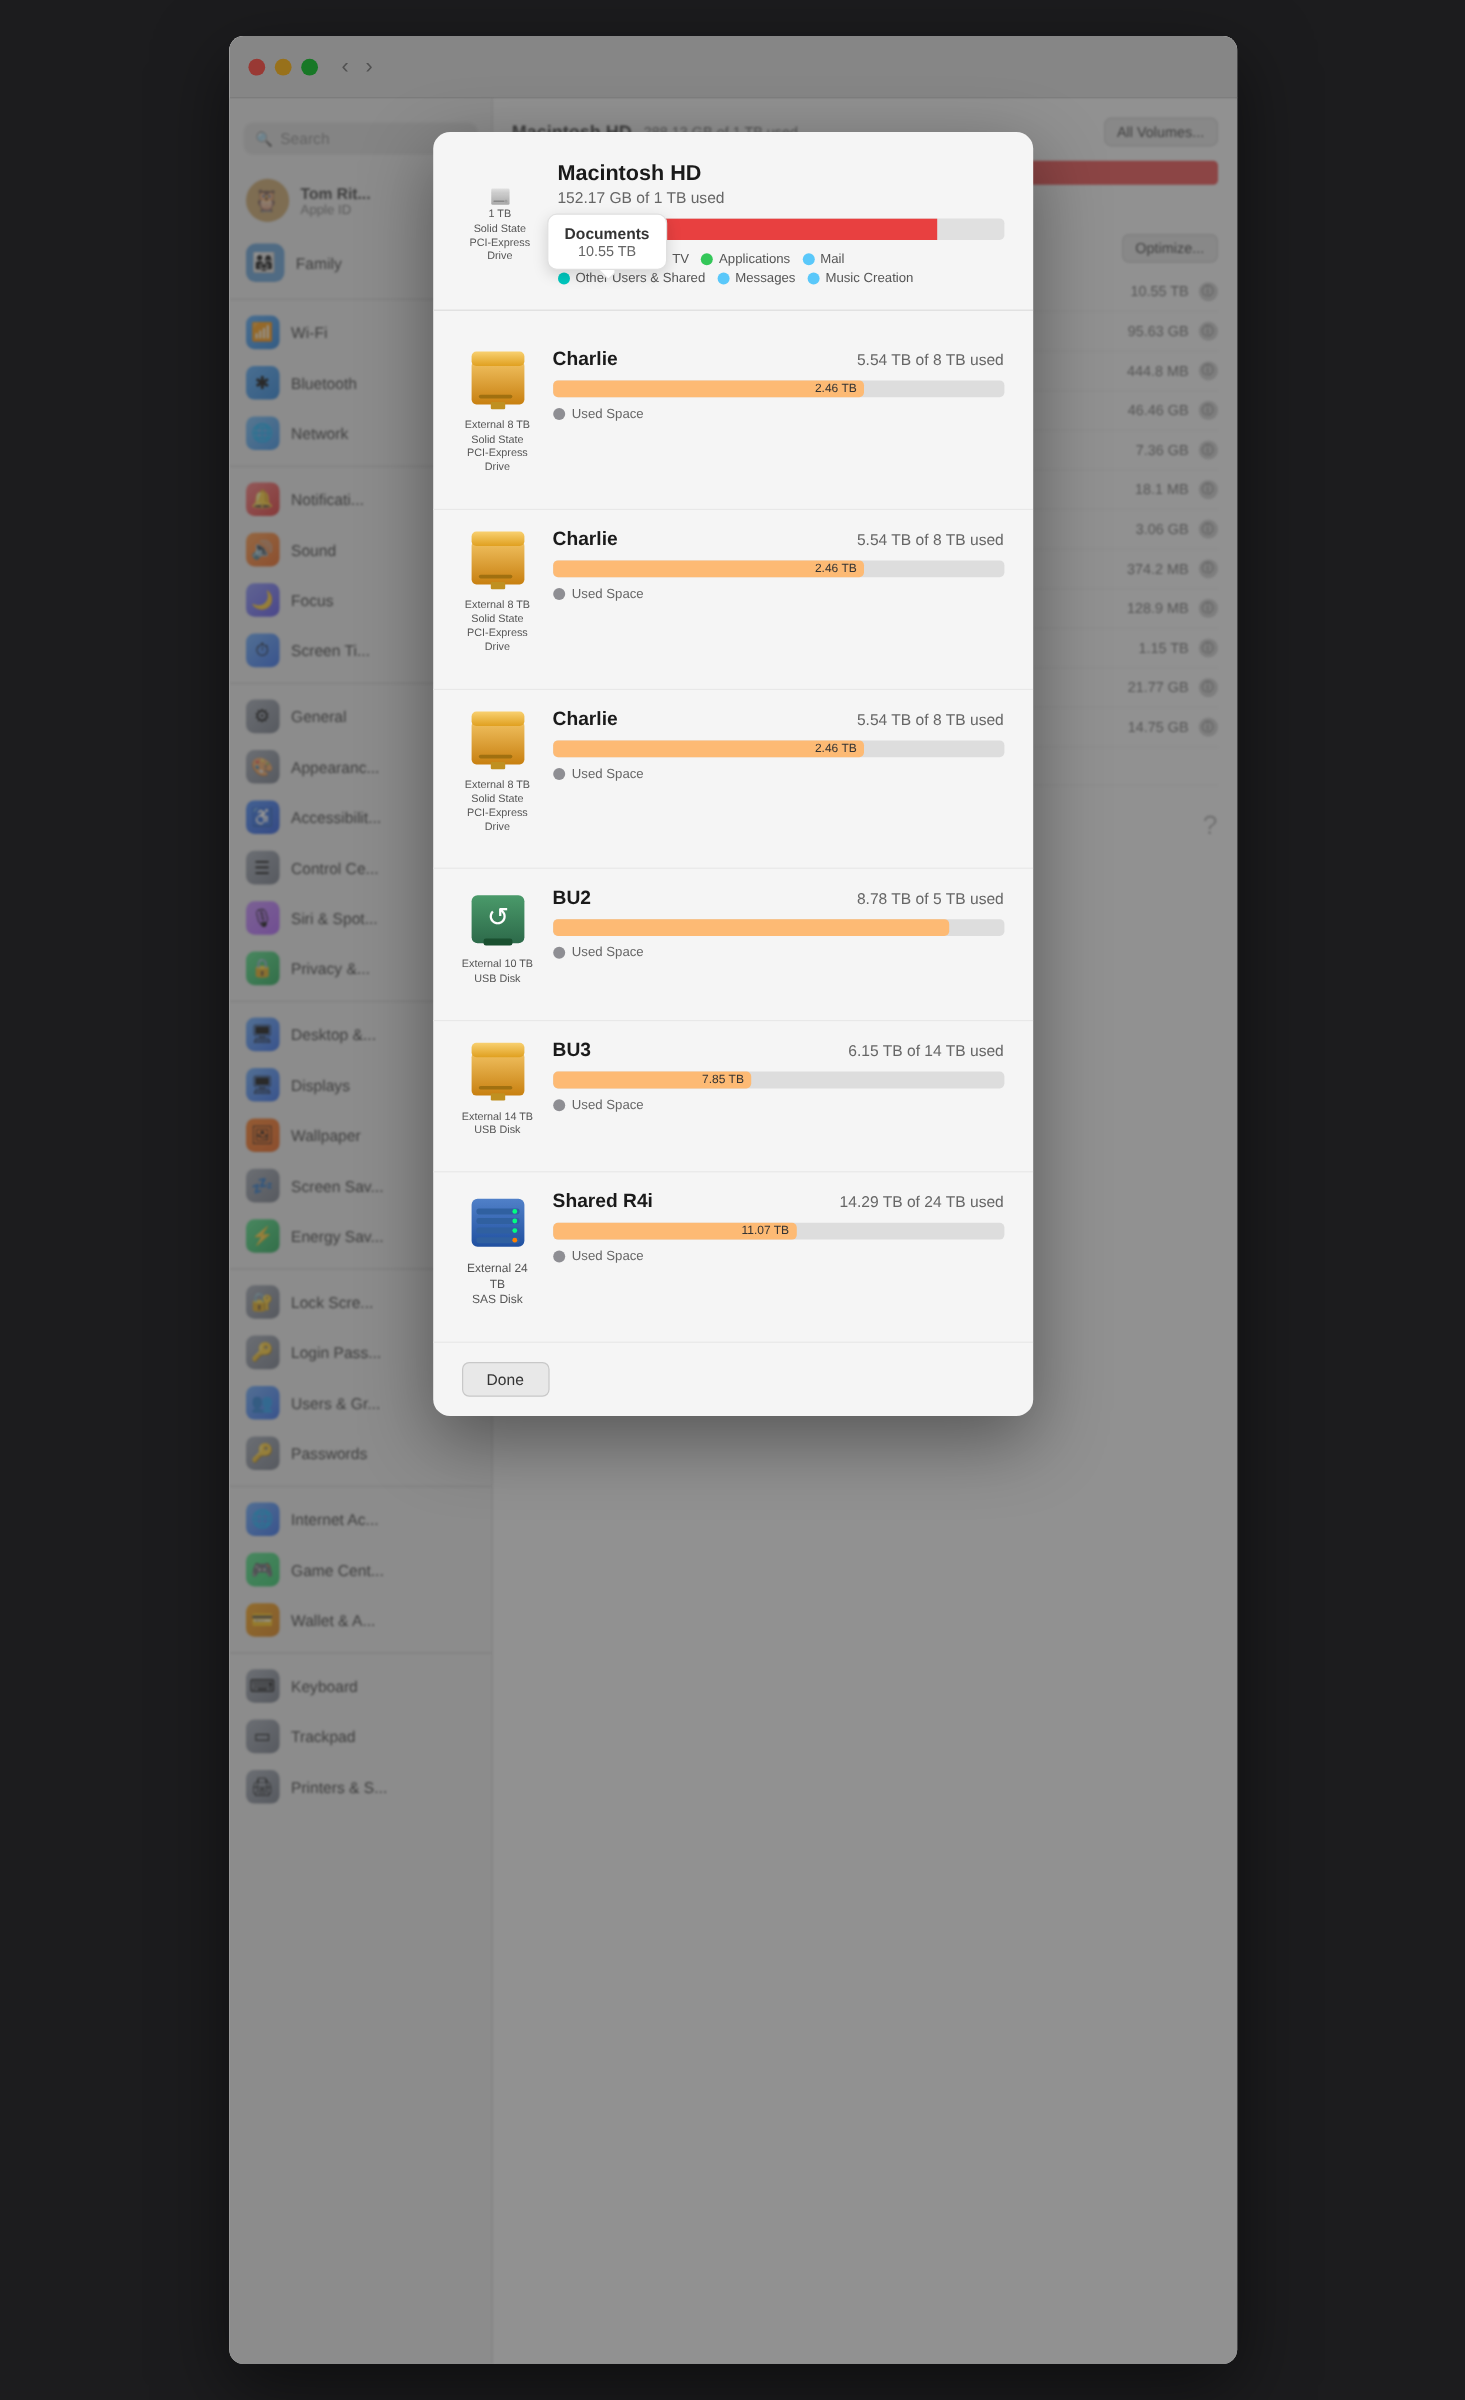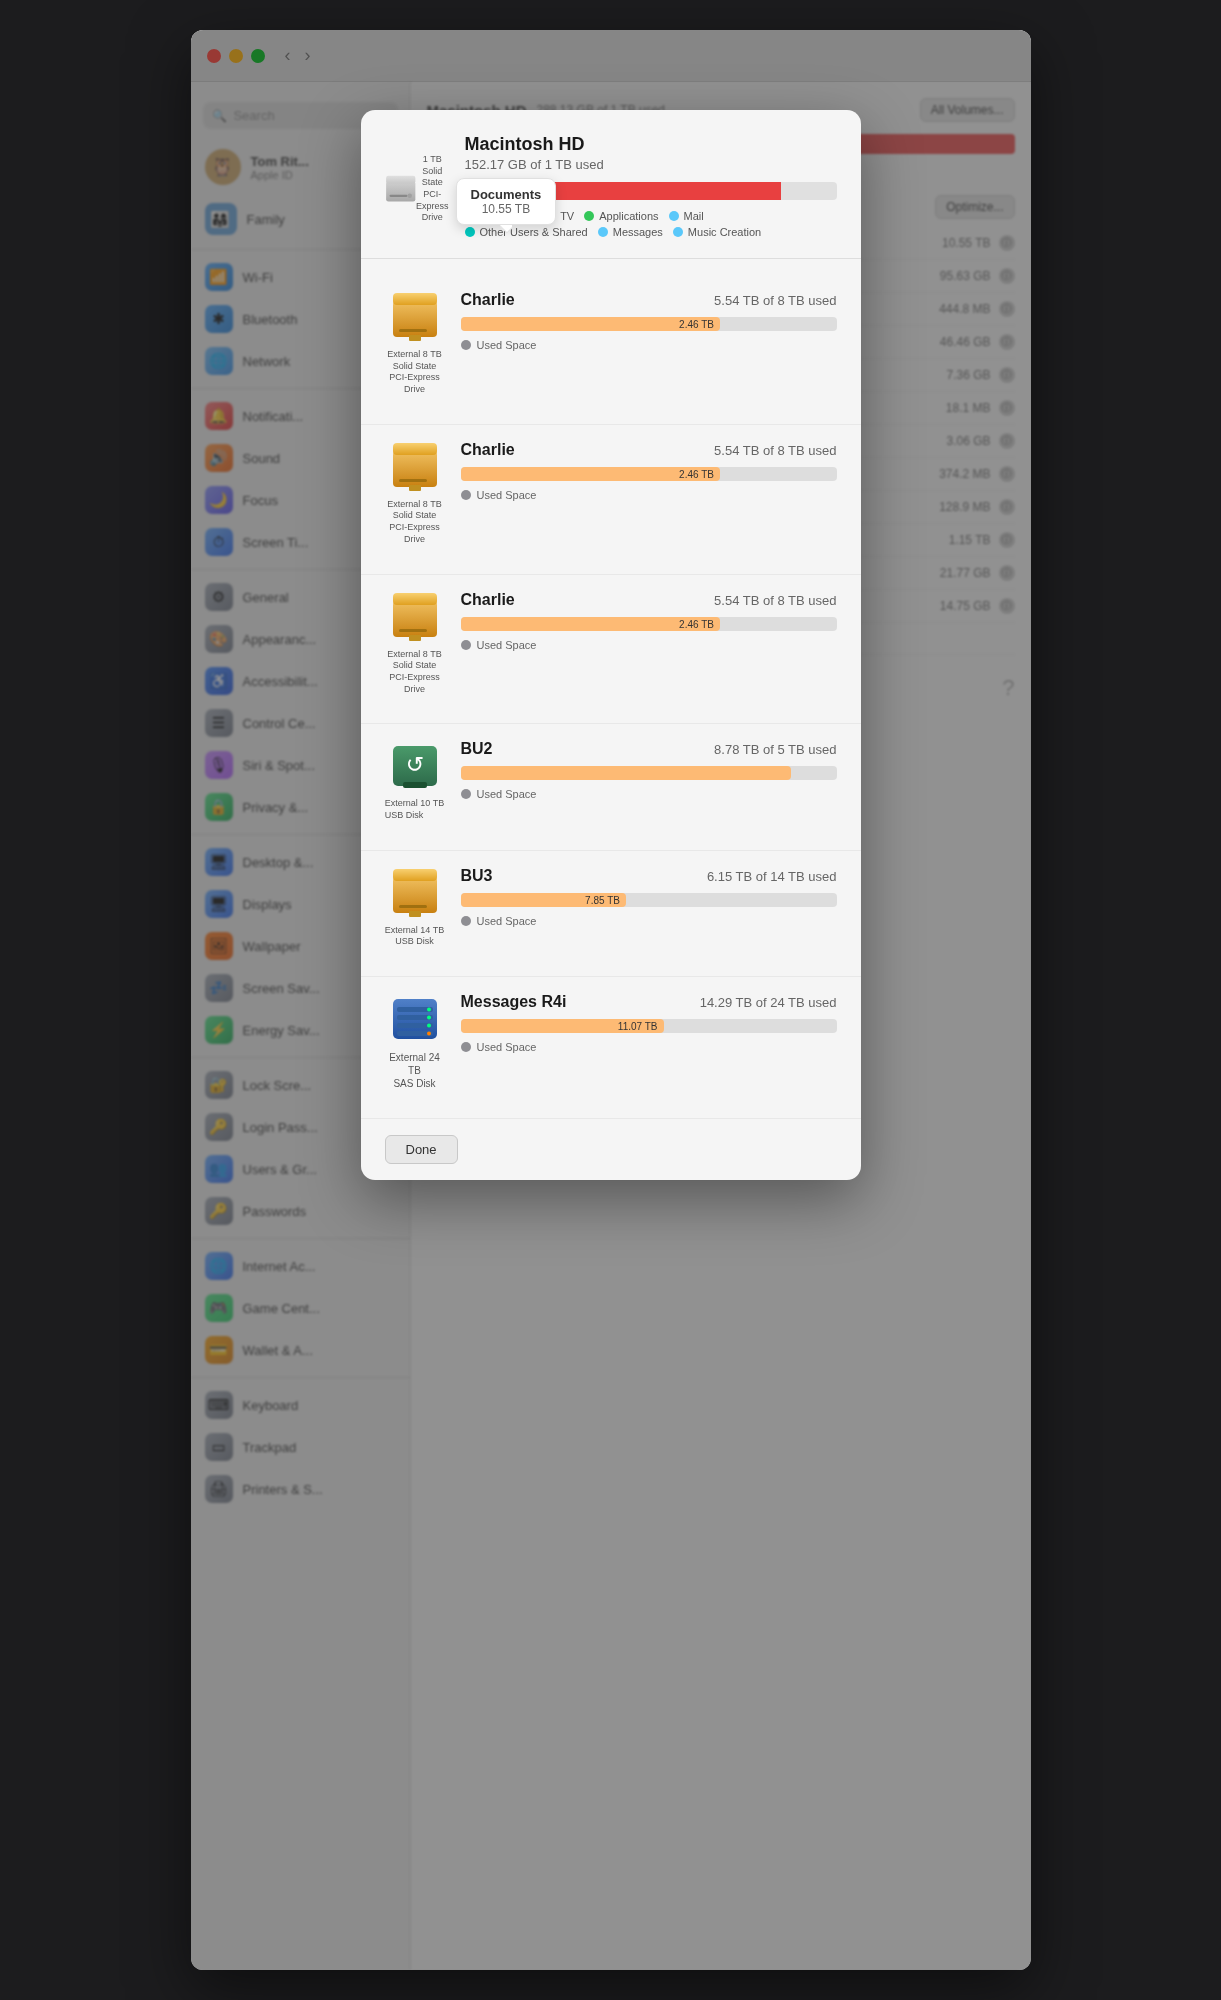--- a/index.html
+++ b/index.html
@@ -266,20 +266,21 @@
       display: flex;
       align-items: center;
       gap: 16px;
       margin-bottom: 16px;
     }
 
     .volume-icon {
       width: 64px;
       height: 64px;
       display: flex;
+      flex-direction: column;
       align-items: center;
       justify-content: center;
     }
 
     .volume-info {
       flex: 1;
     }
 
     .volume-name {
       font-size: 18px;
@@ -1041,21 +1042,21 @@
 
               <text x="24" y="32" text-anchor="middle" font-size="22" fill="white">↺</text>
               <rect x="12" y="42" width="24" height="6" rx="2" fill="#1a5030"></rect>
               <defs>
                 <linearGradient id="tmGrad" x1="0" y1="0" x2="0" y2="1">
                   <stop offset="0%" stop-color="#4a9a6a"></stop>
                   <stop offset="100%" stop-color="#2d6a4a"></stop>
                 </linearGradient>
               </defs>
             </svg>
-            <div style="font-size:9px;color:#555;text-align:left;line-height:1.3;margin-top:2px;">External 10 TB<br>USB Disk</div>
+            <div style="font-size:9px;color:#555;text-align:center;line-height:1.3;margin-top:2px;">External 10 TB<br>USB Disk</div>
           </div>
           <div class="volume-item-content">
             <div class="volume-item-name-row">
               <span class="volume-item-name">BU2</span>
               <span class="volume-item-usage">8.78 TB of 5 TB used</span>
             </div>
             <div class="volume-progress-container">
               <div class="volume-progress-bar">
                 <div class="volume-progress-fill" style="width:88%;">
                 </div>
@@ -1129,21 +1130,21 @@
                 <linearGradient id="pegasusGrad" x1="0" y1="0" x2="0" y2="1">
                   <stop offset="0%" stop-color="#5080c8"></stop>
                   <stop offset="100%" stop-color="#2050a0"></stop>
                 </linearGradient>
               </defs>
             </svg>
             <div style="font-size:10px;color:#555;text-align:center;line-height:1.3;margin-top:2px;">External 24 TB<br>SAS Disk</div>
           </div>
           <div class="volume-item-content">
             <div class="volume-item-name-row">
-              <span class="volume-item-name">Messages R4i</span>
+              <span class="volume-item-name">Shared R4i</span>
               <span class="volume-item-usage">14.29 TB of 24 TB used</span>
             </div>
             <div class="volume-progress-container">
               <div class="volume-progress-bar">
                 <div class="volume-progress-fill" style="width:54%;">
                   <span class="volume-progress-label">11.07 TB</span>
                 </div>
               </div>
             </div>
             <div class="volume-legend">

